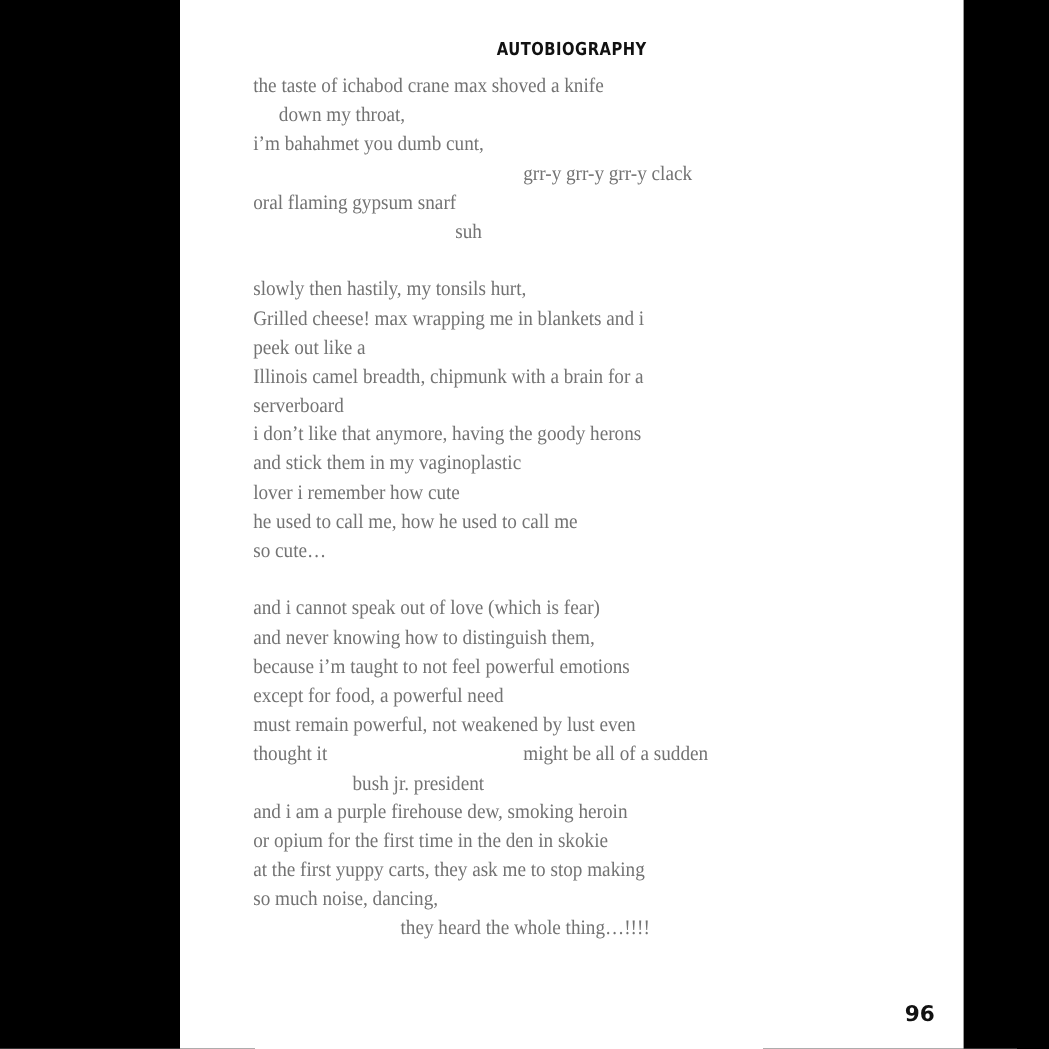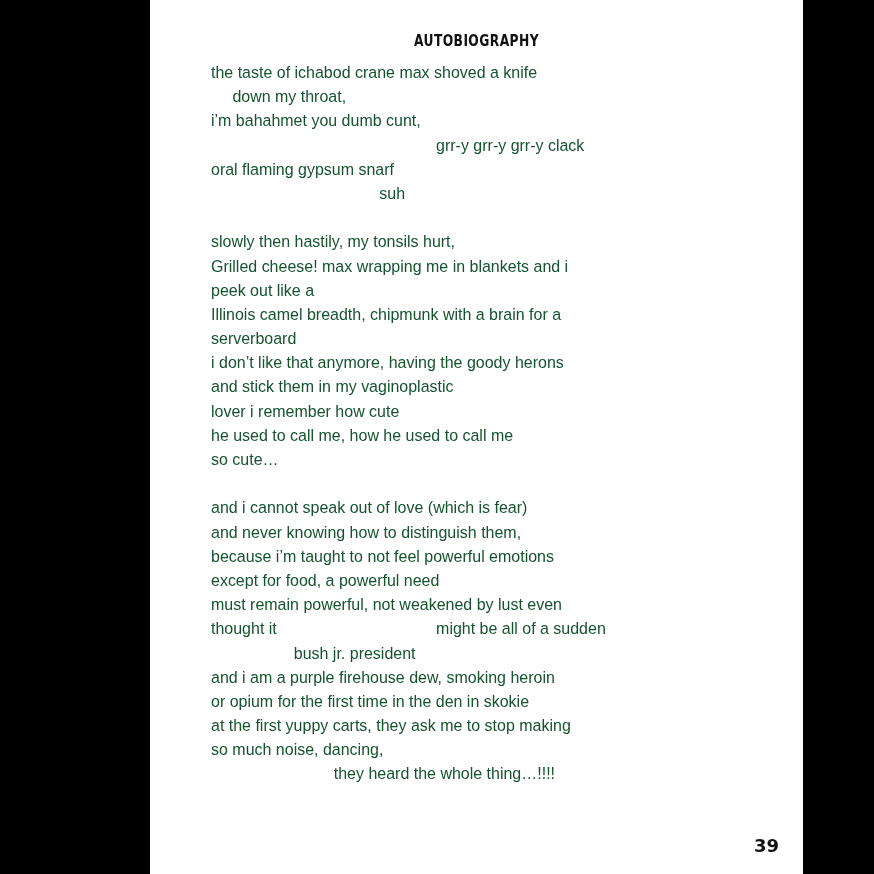--- a/index.html
+++ b/index.html
@@ -2,21 +2,21 @@
 <html><head>
 <meta charset="utf-8">
 <style>
   html, body { margin:0; padding:0; }
   body { width:874px; height:874px; background:#000; position:relative; overflow:hidden; }
   .page { position:absolute; left:150px; top:0; width:653px; height:874px; background:#fff; }
   .title { position:absolute; left:0; right:0; top:32px; text-align:center;
     font-family:"DejaVu Sans", sans-serif; font-weight:bold; font-size:15px; letter-spacing:0.5px; color:#111;
     transform:scaleX(0.82); }
   .poem { position:absolute; left:61px; top:60px; width:500px;
-    font-family:Liberation Sans, sans-serif; font-size:17.2px; color:#14532d; }
+    font-family:Liberation Serif, serif; font-size:17.2px; color:#737373; }
   .line { height:24.2px; line-height:24.2px; white-space:pre; transform-origin:left center; transform:scaleX(0.93); }
   .gap { height:24.2px; }
   .pagenum { position:absolute; right:24px; top:835px; font-family:"DejaVu Sans", sans-serif; font-weight:bold; font-size:18px; color:#111; }
 </style>
 </head>
 <body>
 
 <div class="page">
   <div class="title">AUTOBIOGRAPHY</div>
   <div class="poem" id="poem">
@@ -44,14 +44,14 @@
       <div class="line" style="padding-left: 0px; position: relative;"><span>except for food, a powerful need</span></div>
       <div class="line" style="padding-left: 0px; position: relative;"><span>must remain powerful, not weakened by lust even</span></div>
       <div class="line" style="padding-left: 0px; position: relative;"><span>thought it</span><span style="position: absolute; left: 242px;">might be all of a sudden</span></div>
       <div class="line" style="padding-left: 89px; position: relative;"><span>bush jr. president</span></div>
       <div class="line" style="padding-left: 0px; position: relative;"><span>and i am a purple firehouse dew, smoking heroin</span></div>
       <div class="line" style="padding-left: 0px; position: relative;"><span>or opium for the first time in the den in skokie</span></div>
       <div class="line" style="padding-left: 0px; position: relative;"><span>at the first yuppy carts, they ask me to stop making</span></div>
       <div class="line" style="padding-left: 0px; position: relative;"><span>so much noise, dancing,</span></div>
       <div class="line" style="padding-left: 132px; position: relative;"><span>they heard the whole thing…!!!!</span></div>
     </div>
-  <div class="pagenum">39</div>
+  <div class="pagenum">96</div>
 </div>
 
 </body></html>

